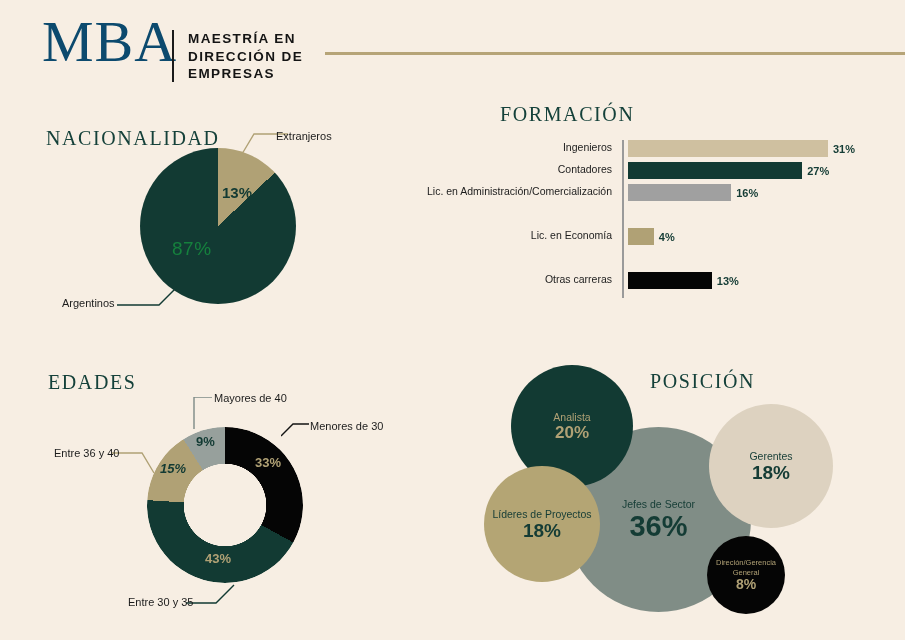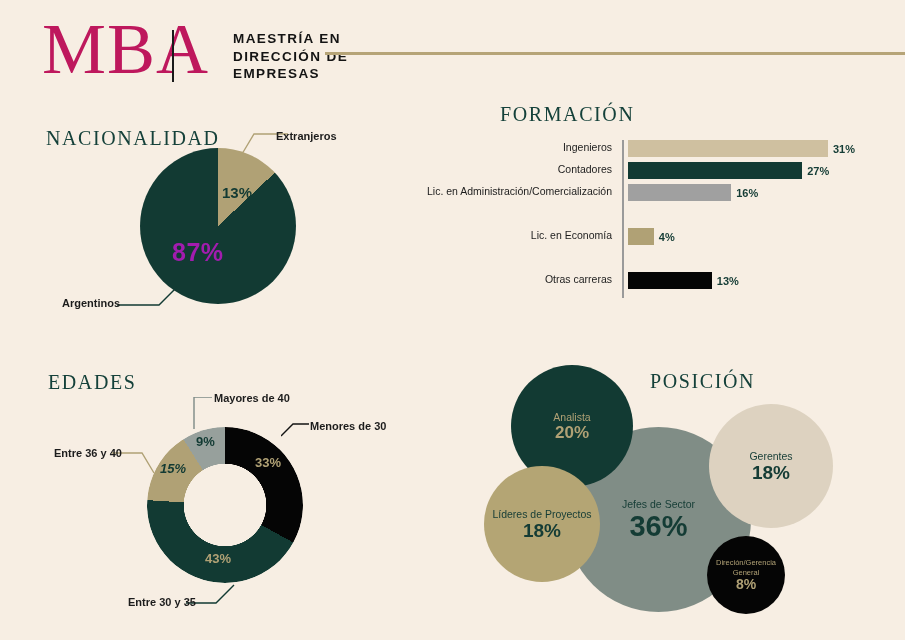--- a/index.html
+++ b/index.html
@@ -7,68 +7,68 @@
     width:905px; height:640px;
     background:#f7eee3;
     font-family:"Liberation Sans", sans-serif;
     overflow:hidden;
   }
   .page { position:relative; width:905px; height:640px; background:#f7eee3; }
 
   
   .header { position:absolute; left:0; top:0; width:905px; height:98px; }
   .logo-mba {
-    position:absolute; left:42px; top:20px;
+    position:absolute; left:42px; top:13px;
     font-family:"Liberation Serif", serif;
-    font-size:72px; line-height:58px; letter-spacing:1px;
-    color:#be185d; font-weight:400;
+    font-size:58px; line-height:58px; letter-spacing:1px;
+    color:#0c4a6e; font-weight:400;
   }
   .logo-divider {
     position:absolute; left:172px; top:30px;
     width:2px; height:52px; background:#1a1a1a;
   }
   .logo-sub {
     position:absolute; left:188px; top:30px;
     font-size:13.5px; font-weight:bold; line-height:17.5px;
-    letter-spacing:1.4px; color:#141414;margin-left:45px;
+    letter-spacing:1.4px; color:#141414;
   }
   .header-rule {
     position:absolute; left:325px; top:52px; right:0; height:3px;
     background:#b6a477;
   }
 
   
   .sec-title {
     position:absolute;
     font-family:"Liberation Serif", serif;
     font-size:20px; letter-spacing:1.6px; color:#15413a;
   }
   #t-nac { left:46px; top:127px; }
   #t-for { left:500px; top:103px; }
   #t-eda { left:48px; top:371px; }
   #t-pos { left:650px; top:370px; }
 
   
   .lbl {
-    position:absolute; font-size:11px; color:#1c1c1c; white-space:nowrap;font-weight:bold;
+    position:absolute; font-size:11px; color:#1c1c1c; white-space:nowrap;
   }
   .conn { position:absolute; }
 
   
   .pie-wrap { position:absolute; left:140px; top:148px; width:156px; height:156px; }
   .pie {
     width:156px; height:156px; border-radius:50%;
     background:
       conic-gradient(from 0deg,
         #b0a175 0deg 46.8deg,
         #123a33 46.8deg 360deg);
   }
   .pie-87 {
     position:absolute; left:32px; top:90px;
-    font-size:25px; font-weight:bold; color:#a21caf; letter-spacing:0.5px;
+    font-size:19px; font-weight:normal; color:#15803d; letter-spacing:0.5px;
   }
   .pie-13 {
     position:absolute; left:82px; top:36px;
     font-size:15px; font-weight:bold; color:#123a33;
   }
 
   
   .bars { position:absolute; left:430px; top:140px; width:440px; height:160px; }
   .bar-axis {
     position:absolute; left:192px; top:0px; width:2px; height:158px;

